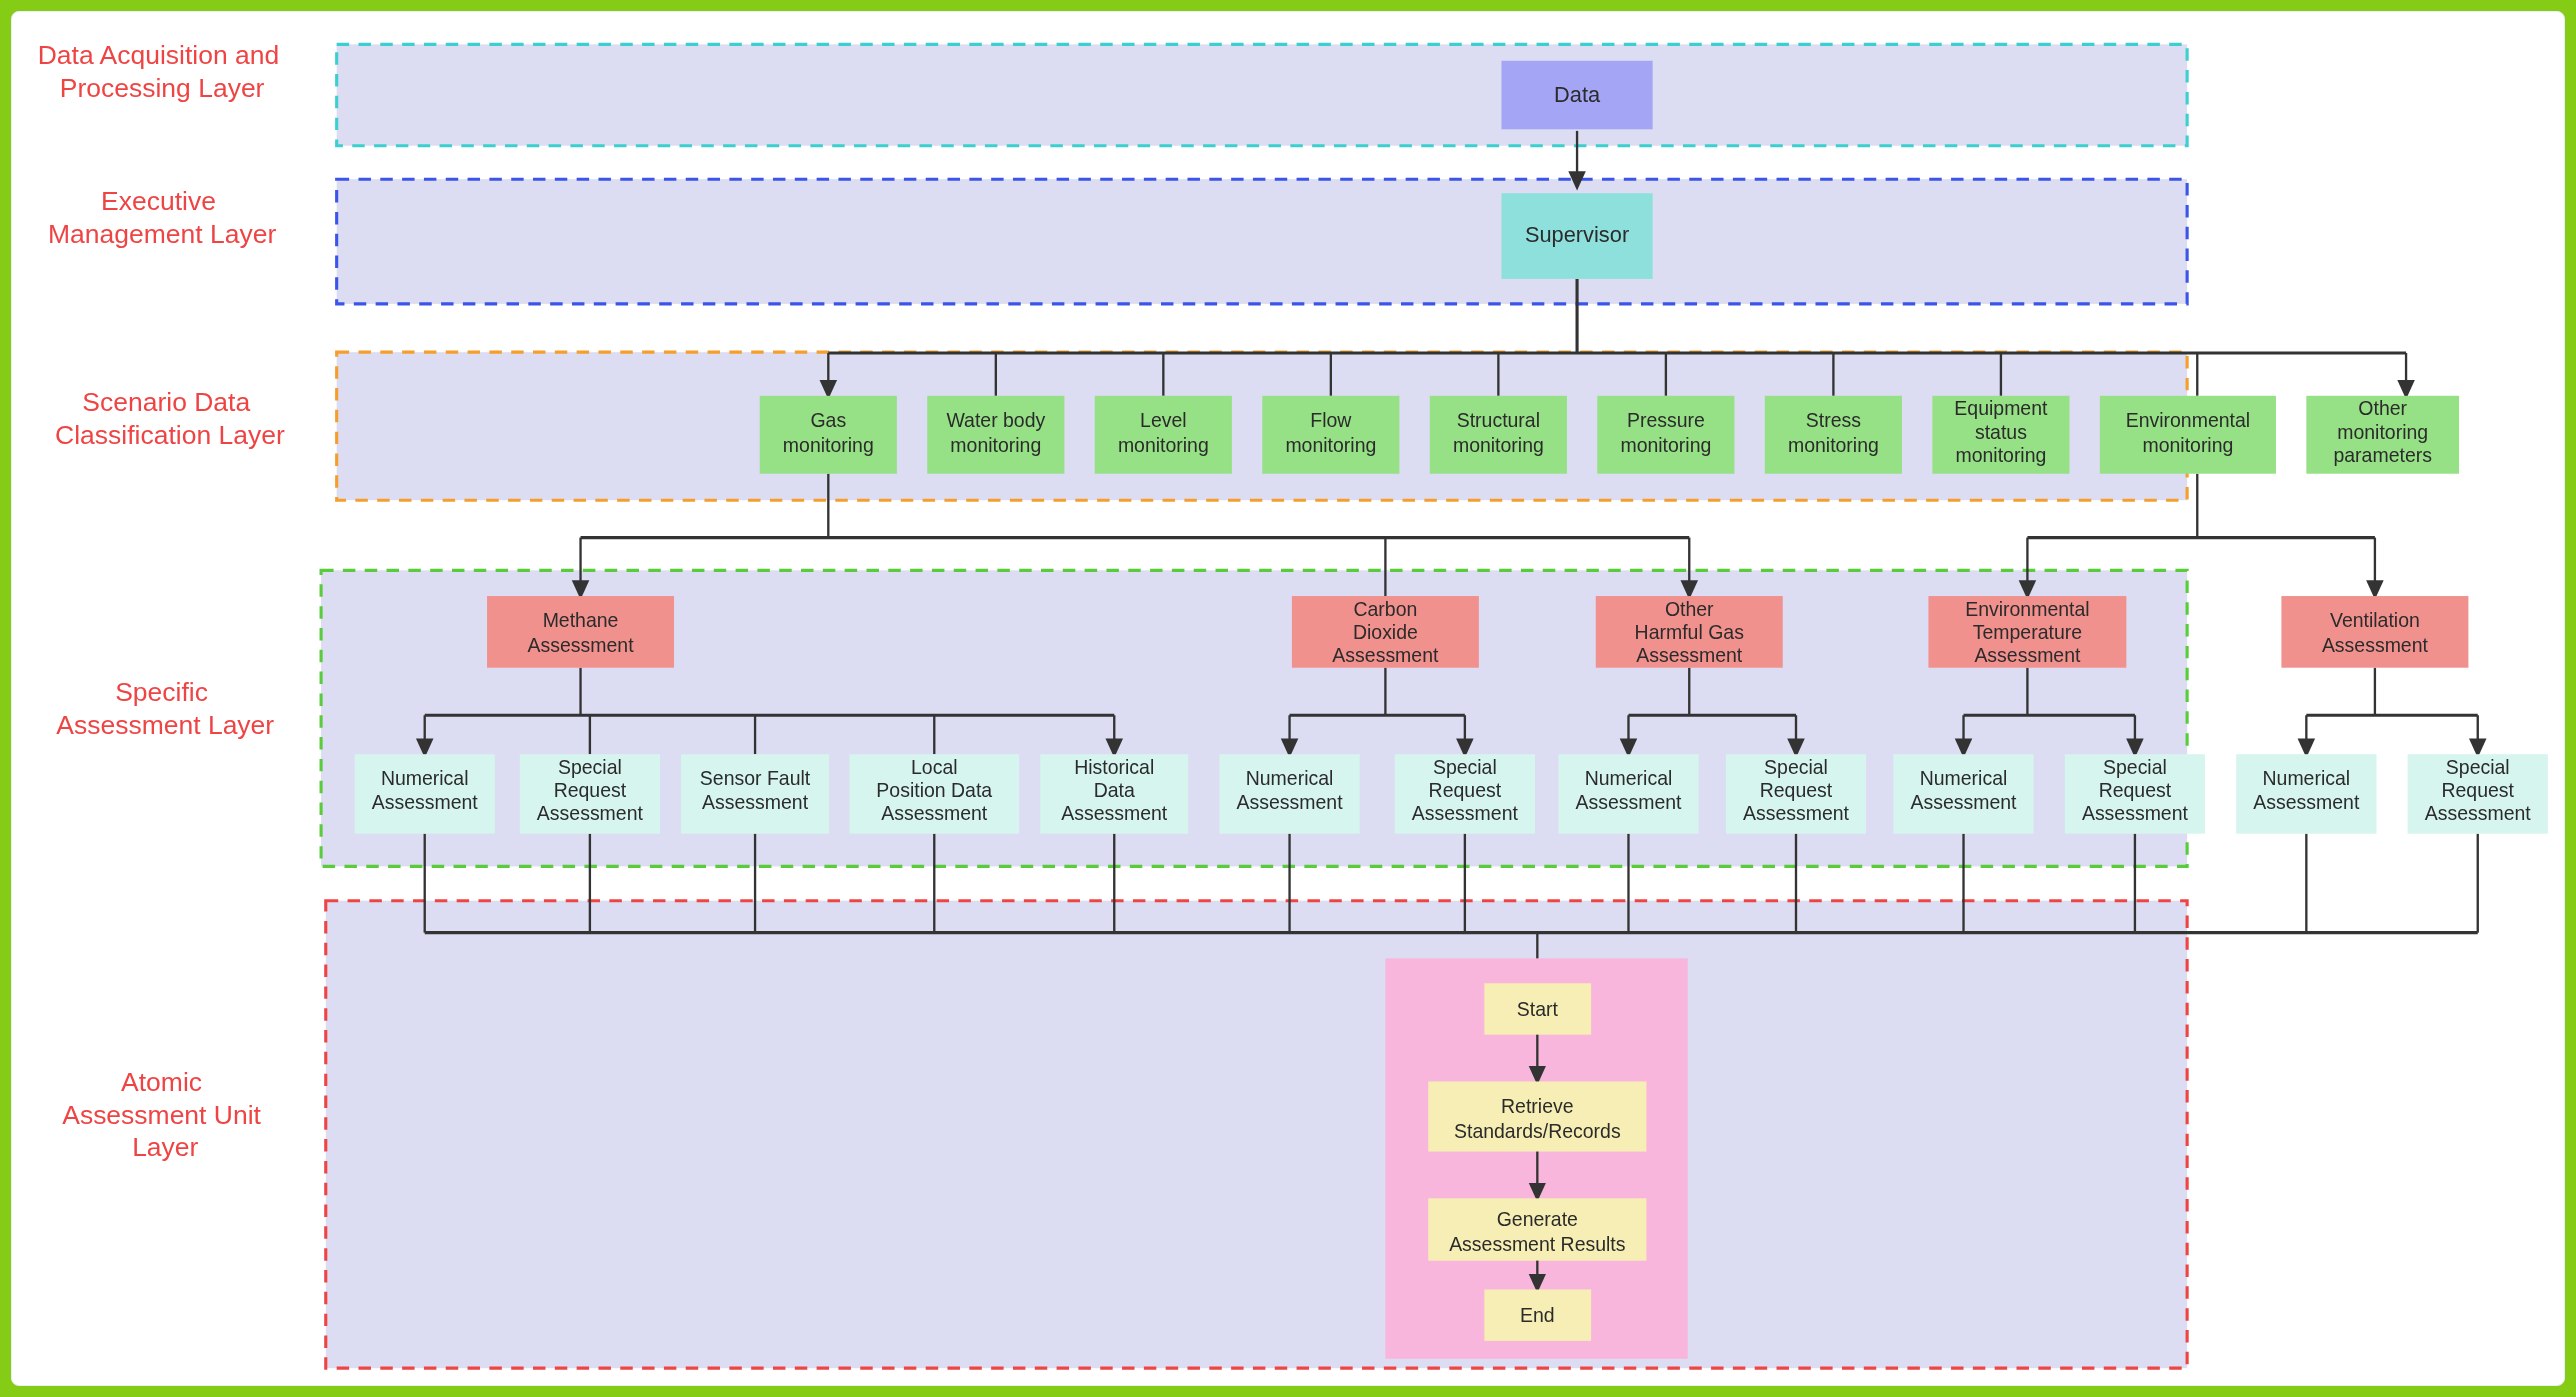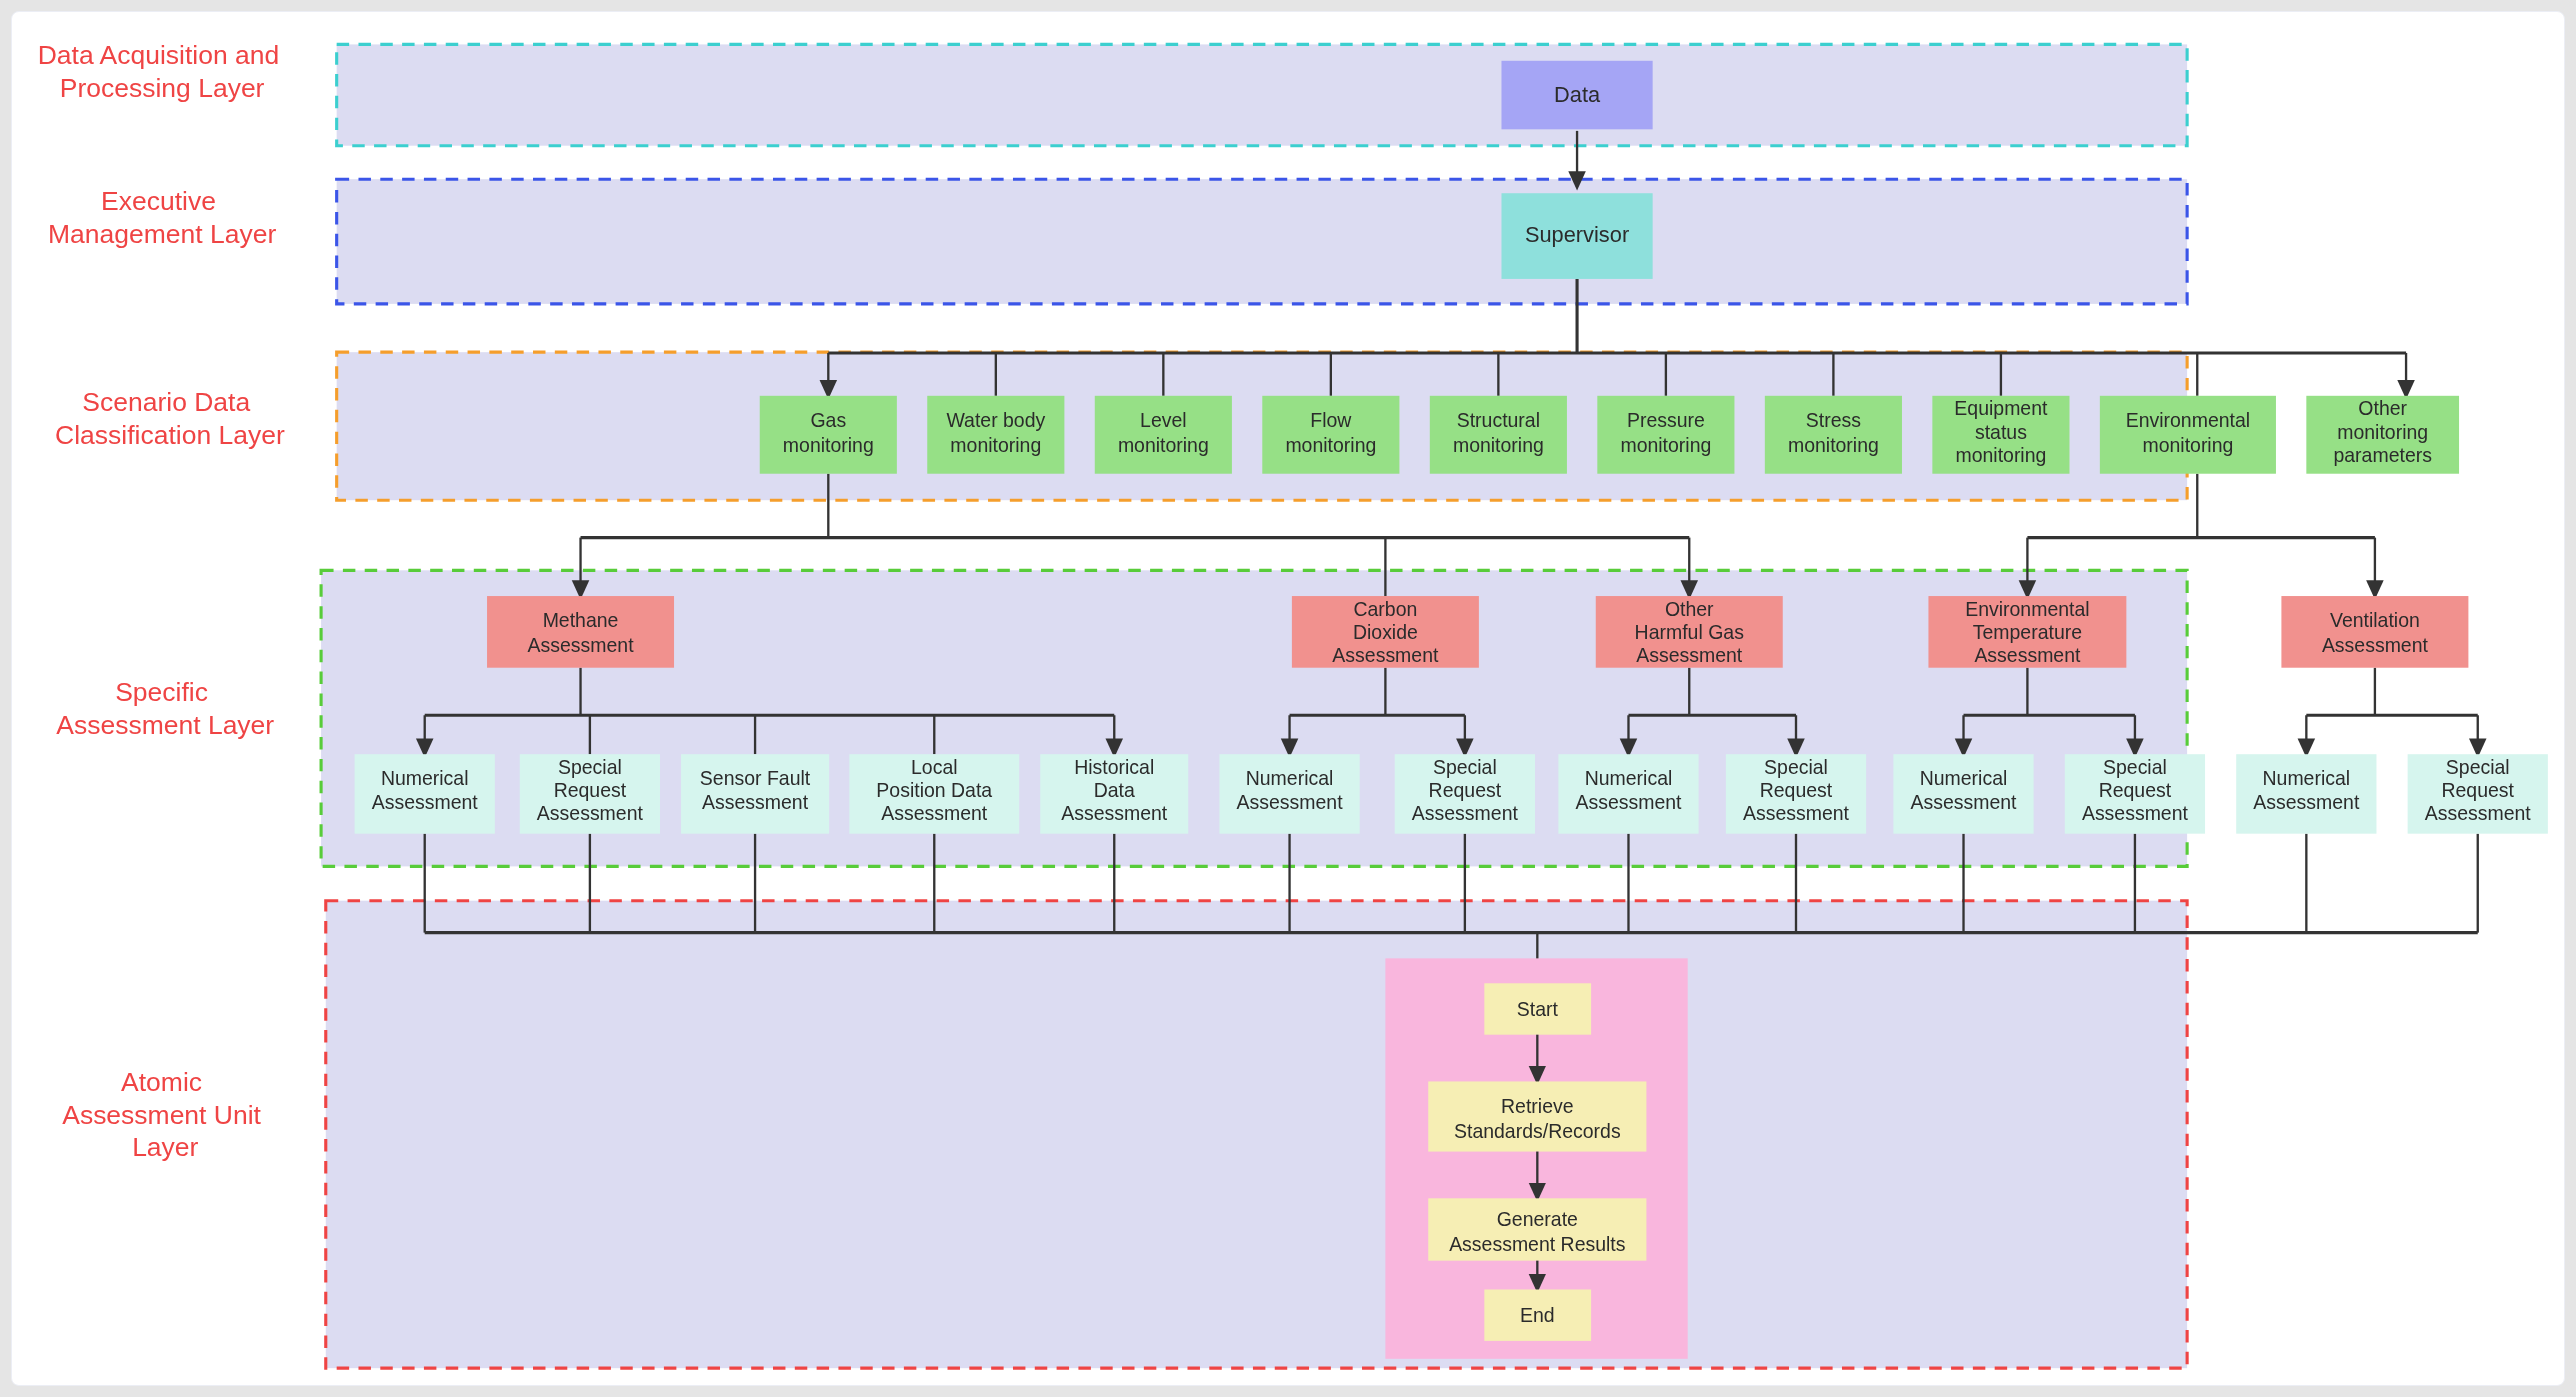--- a/index.html
+++ b/index.html
@@ -1,17 +1,17 @@
 <!DOCTYPE html>
 <html style="font-size:12.5px"><head>
 <meta charset="utf-8">
 <style>
   html,body{margin:0;padding:0;background:#ffffff;}
   body{font-family:"Liberation Sans",sans-serif;}
-  #page{position:relative;width:2576px;height:1397px;background:#e5e5e5;overflow:hidden;}
+  #page{position:relative;width:2576px;height:1397px;background:#84cc16;overflow:hidden;}
   #frame{position:absolute;left:11px;top:11px;width:2554px;height:1375px;
          border:0.8px solid #eceef5;border-radius:7.8px;background:#ffffff;box-sizing:border-box;}
   svg#diagram{position:absolute;left:0;top:0;width:2576px;height:1397px;}
   .layer-label{fill:#ef4444;font-family:"Liberation Sans",sans-serif;font-size:34px;text-anchor:middle;}
   .node-text{font-family:"Liberation Sans",sans-serif;font-size:25px;fill:#2b2b2b;text-anchor:middle;}
   .node-text.big{font-size:28px;}
   .lane{fill:#dcdcf2;}
   .edge{stroke:#333333;stroke-width:3;fill:none;}
   .busline{stroke:#333333;stroke-width:4;fill:none;}
 </style>

